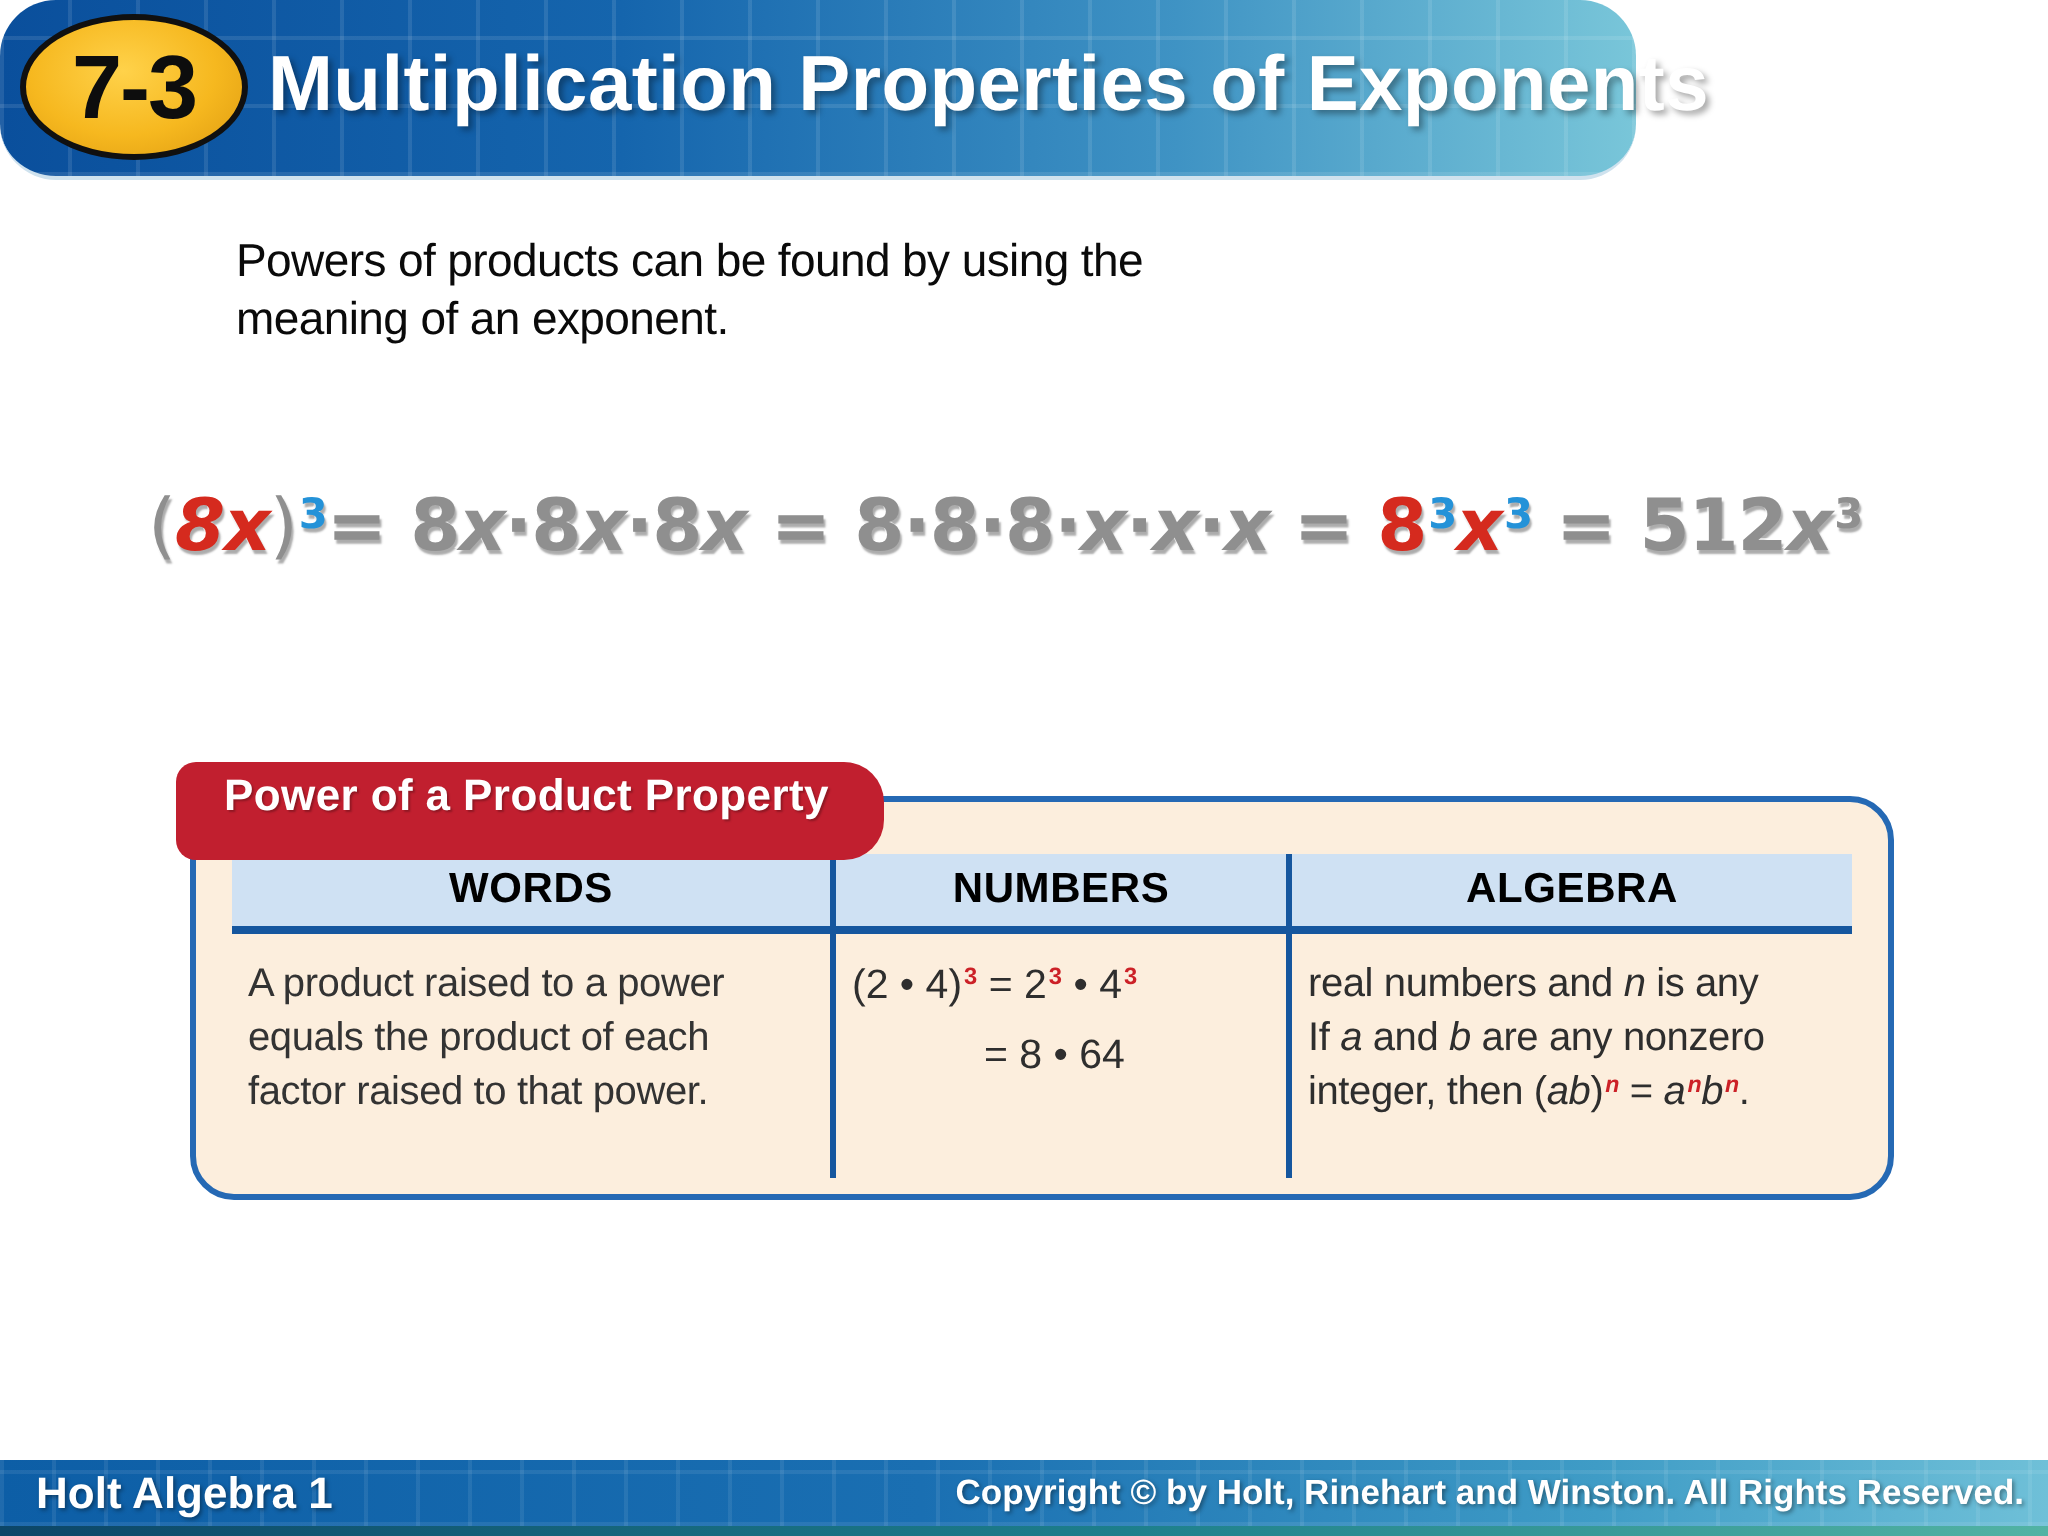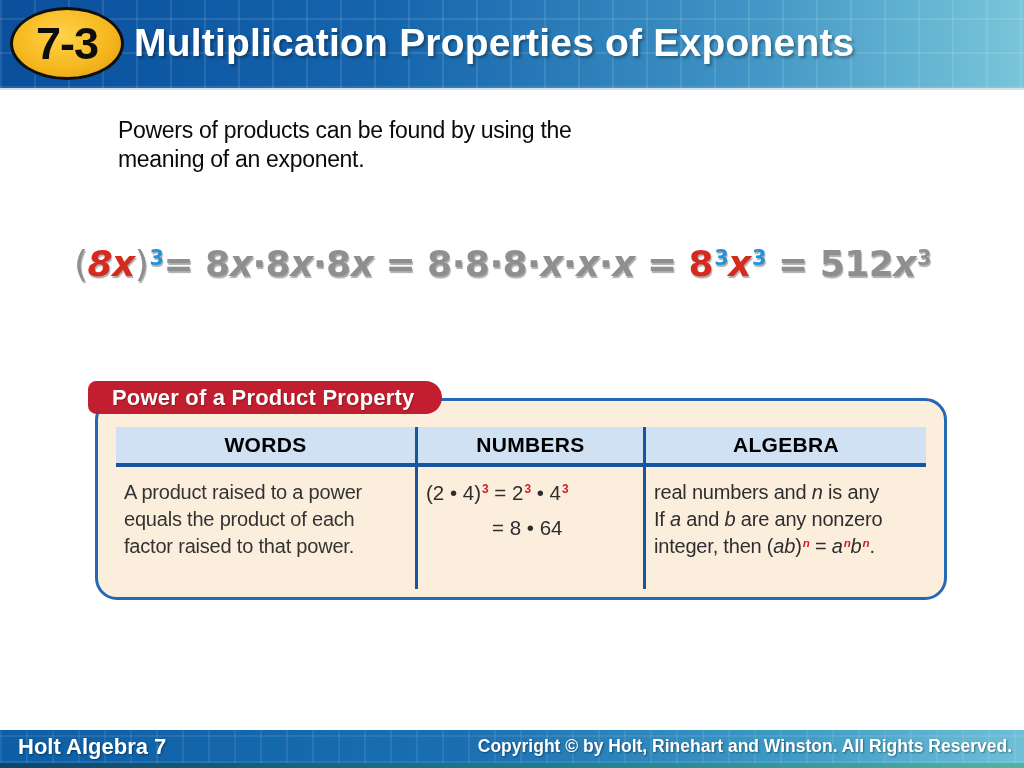--- a/index.html
+++ b/index.html
@@ -3,26 +3,27 @@
 <meta charset="utf-8">
 <style>
   html,body{margin:0;padding:0;background:#ffffff;}
   .slide{
     position:relative;width:1024px;height:768px;overflow:hidden;
     background:#ffffff;font-family:"Liberation Sans",sans-serif;
   }
 
   
   .header{
-    position:absolute;left:0;top:0;width:1024px;height:88px;
+    position:absolute;left:0;top:0;width:818px;height:88px;
     background:
       repeating-linear-gradient(0deg, rgba(255,255,255,0.10) 0 2px, transparent 2px 34px),
       repeating-linear-gradient(90deg, rgba(255,255,255,0.10) 0 2px, transparent 2px 34px),
       linear-gradient(90deg,#0a4f9c 0%,#1565ad 38%,#3f93c4 72%,#79c6d9 100%);
     border-bottom:2px solid #cfe2ee;
+    border-radius:28px;
   }
   .badge{
     position:absolute;left:10px;top:7px;width:114px;height:73px;
     border-radius:50%;
     background:radial-gradient(ellipse at 45% 38%, #ffd24a 0%, #f6b81f 55%, #dd9a10 100%);
     border:3px solid #101010;
     box-sizing:border-box;
     display:flex;align-items:center;justify-content:center;
   }
   .badge-num{
@@ -57,21 +58,21 @@
   .tk.rd{color:#cc2127;}
   .tk.it{font-style:italic;}
   .tk.s{font-size:0.58em;position:relative;top:-0.55em;margin-left:1px;font-weight:700;}
   .tk.paren{font-weight:400;}
 
   
   .banner{
     position:absolute;left:88px;top:381px;height:33px;z-index:3;
     background:#c11f2f;color:#ffffff;
     border-radius:10px 20px 20px 10px;
-    padding:0 28px 0 24px;display:flex;align-items:center;
+    padding:0 28px 16px 24px;display:flex;align-items:center;
     font-size:22px;font-weight:800;letter-spacing:0.2px;
     text-shadow:1px 1px 1px rgba(0,0,0,0.25);
     white-space:nowrap;
   }
   .card{
     position:absolute;left:95px;top:398px;width:852px;height:202px;z-index:2;
     box-sizing:border-box;
     background:#fceedd;border:3px solid #2569b4;border-radius:22px;
   }
   .grid{
@@ -154,18 +155,18 @@
 
       <div class="bcell">
         <div class="alg-line"><span class="tk d">real numbers and </span><span class="tk d it">n</span><span class="tk d"> is any</span></div>
         <div class="alg-line"><span class="tk d">If </span><span class="tk d it">a</span><span class="tk d"> and </span><span class="tk d it">b</span><span class="tk d"> are any nonzero</span></div>
         <div class="alg-line"><span class="tk d">integer, then </span><span class="tk d">(</span><span class="tk d it">ab</span><span class="tk d">)</span><span class="tk rd s it">n</span><span class="tk d"> = </span><span class="tk d it">a</span><span class="tk rd s it">n</span><span class="tk d it">b</span><span class="tk rd s it">n</span><span class="tk d">.</span></div>
       </div>
     </div>
   </div>
 
   <div class="footer">
-    <div class="footer-left">Holt Algebra 7</div>
+    <div class="footer-left">Holt Algebra 1</div>
     <div class="footer-right">Copyright © by Holt, Rinehart and Winston. All Rights Reserved.</div>
   </div>
   <div class="footer-strip"></div>
 
 </div>
 
 </body></html>

